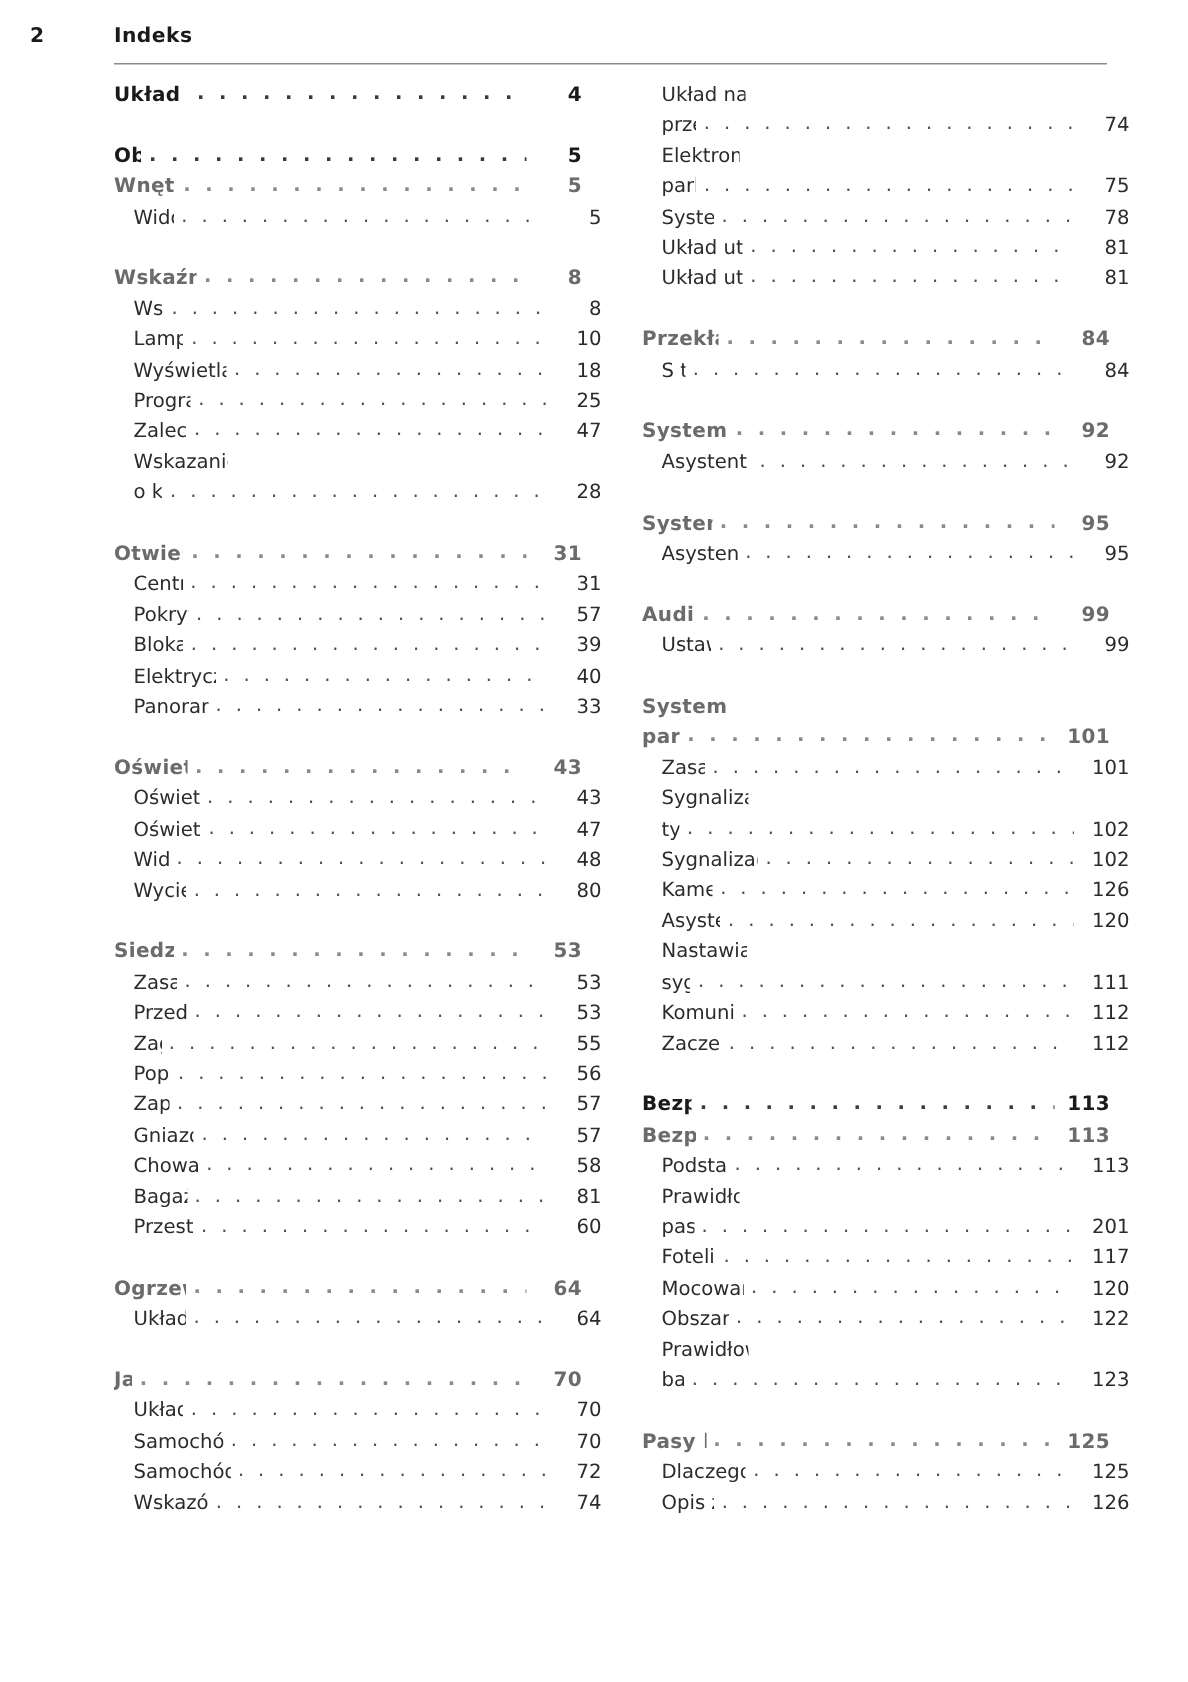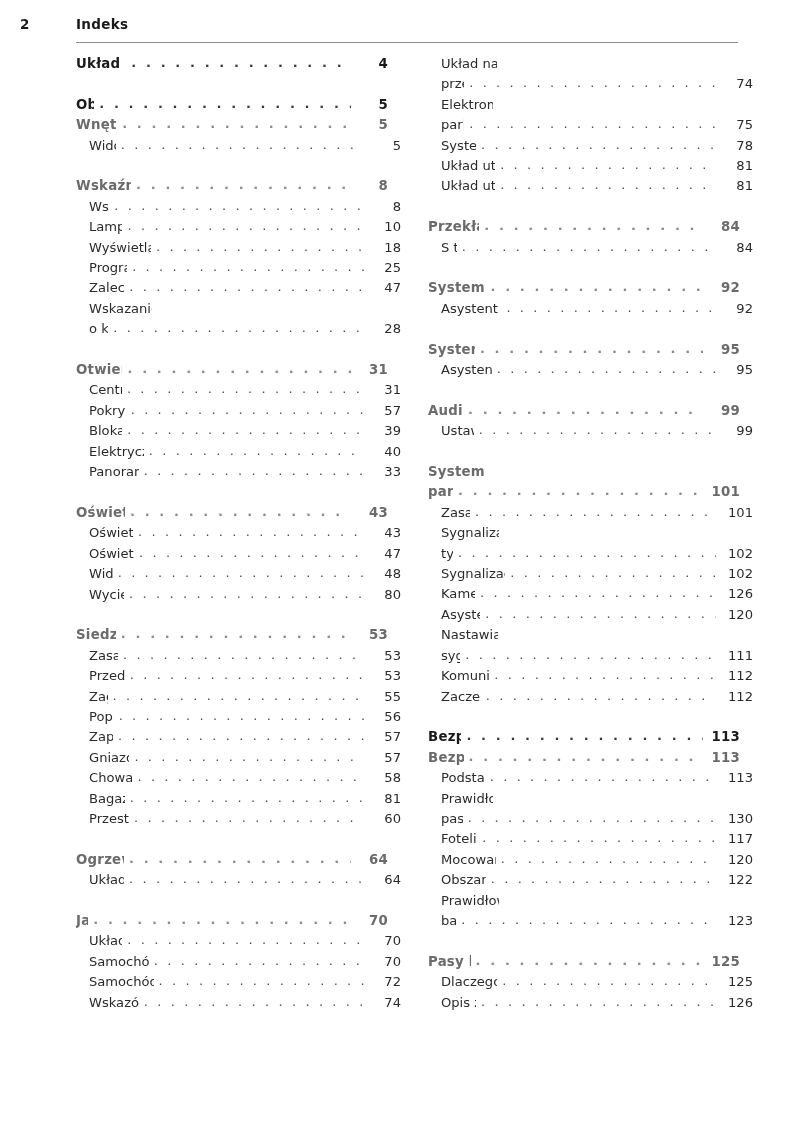--- a/index.html
+++ b/index.html
@@ -525,21 +525,21 @@
           <span class="page">113</span>
         </div>
         <div class="entry lvl3 cont-first">
           <span class="label">Prawidłowa pozycja siedząca</span>
           <span class="leader">. . . . . . . . . . . . . . . . . . . . . . . . . . . . . . . . . . . . . . . . . . . . . . . . . . . . . . . . . . . . </span>
           <span class="page"></span>
         </div>
         <div class="entry lvl3">
           <span class="label">pasażerów</span>
           <span class="leader">. . . . . . . . . . . . . . . . . . . . . . . . . . . . . . . . . . . . . . . . . . . . . . . . . . . . . . . . . . . . </span>
-          <span class="page">130</span>
+          <span class="page">201</span>
         </div>
         <div class="entry lvl3">
           <span class="label">Foteliki dla dziecka</span>
           <span class="leader">. . . . . . . . . . . . . . . . . . . . . . . . . . . . . . . . . . . . . . . . . . . . . . . . . . . . . . . . . . . . </span>
           <span class="page">117</span>
         </div>
         <div class="entry lvl3">
           <span class="label">Mocowanie fotelika dla dziecka</span>
           <span class="leader">. . . . . . . . . . . . . . . . . . . . . . . . . . . . . . . . . . . . . . . . . . . . . . . . . . . . . . . . . . . . </span>
           <span class="page">120</span>

